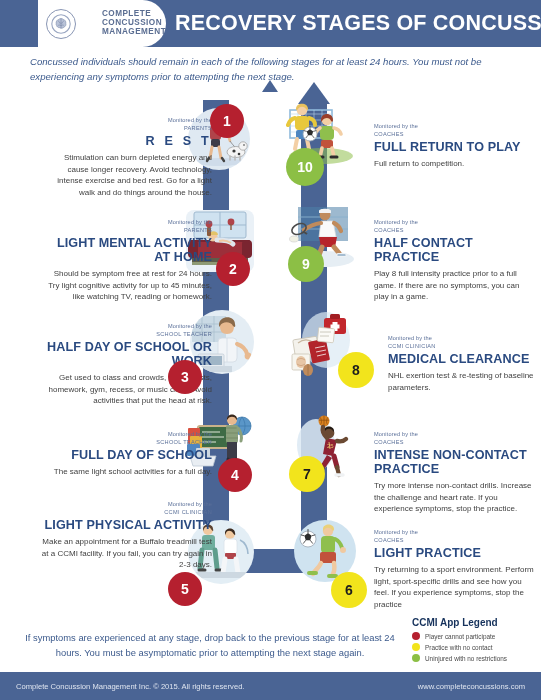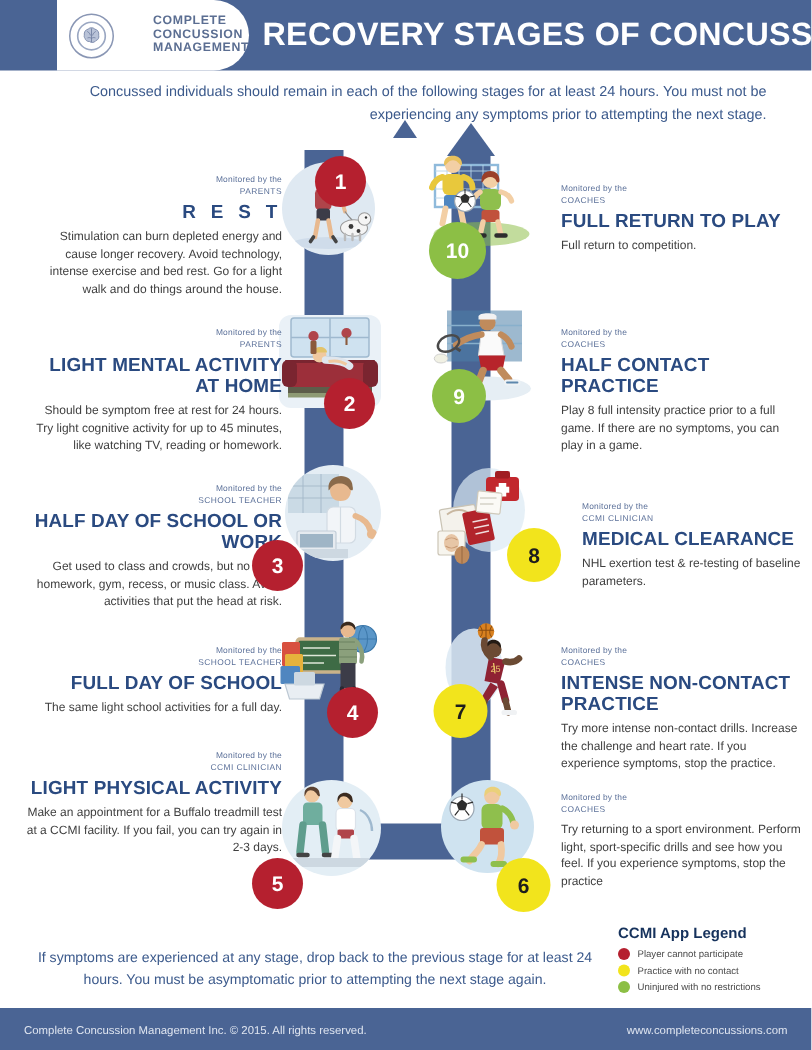--- a/index.html
+++ b/index.html
@@ -45,30 +45,30 @@
   .header-title{
     position:absolute; left:175px; top:0; height:47px;
     display:flex; align-items:center;
     color:#ffffff; font-size:21.5px; font-weight:bold; letter-spacing:.2px;
     white-space:nowrap;
   }
 
   
   .intro{
     position:absolute; left:30px; top:55px; width:481px;
-    text-align:right; color:#3c5a8c;
-    font-size:9.6px; line-height:1.55;
+    text-align:left; color:#3c5a8c;
+    font-size:9.6px; line-height:1.55;font-style:italic;
   }
 
   
   .spine{ position:absolute; left:0; top:0; width:541px; height:700px; pointer-events:none; }
 
   
   .stage{ position:absolute; }
-  .stage.left{ text-align:right; }
+  .stage.left{ text-align:right;margin-left:24px; }
   .stage.right{ text-align:left; }
 
   .monitor{
     font-size:5.6px; color:#5b7099; line-height:1.45; letter-spacing:.15px;
   }
   .monitor .who{ display:block; text-transform:uppercase; letter-spacing:.3px; }
   .stage-title{
     color:#2a4a80; font-weight:bold; font-size:12.6px; line-height:1.1;
     margin-top:3px; letter-spacing:.1px;
   }
@@ -443,20 +443,21 @@
     </div>
     <div class="stage-title">INTENSE NON-CONTACT PRACTICE</div>
     <div class="stage-body">Try more intense non-contact drills. Increase the challenge and heart rate. If you experience symptoms, stop the practice.</div>
   </div>
 
   <div class="stage right" style="left:374px; top:528px; width:160px;">
     <div class="monitor">
       <span>Monitored by the</span>
       <span class="who">COACHES</span>
     </div>
+    <div class="stage-title">LIGHT PRACTICE</div>
     <div class="stage-body">Try returning to a sport environment. Perform light, sport-specific drills and see how you feel. If you experience symptoms, stop the practice</div>
   </div>
 
   <div class="badge red" style="left:210px; top:104px; width:34px; height:34px; font-size:14px;">1</div>
   <div class="badge red" style="left:216px; top:252px; width:34px; height:34px; font-size:14px;">2</div>
   <div class="badge red" style="left:168px; top:360px; width:34px; height:34px; font-size:14px;">3</div>
   <div class="badge red" style="left:218px; top:458px; width:34px; height:34px; font-size:14px;">4</div>
   <div class="badge red" style="left:168px; top:572px; width:34px; height:34px; font-size:14px;">5</div>
 
   <div class="badge yellow" style="left:331px; top:572px; width:36px; height:36px; font-size:14px;">6</div>

